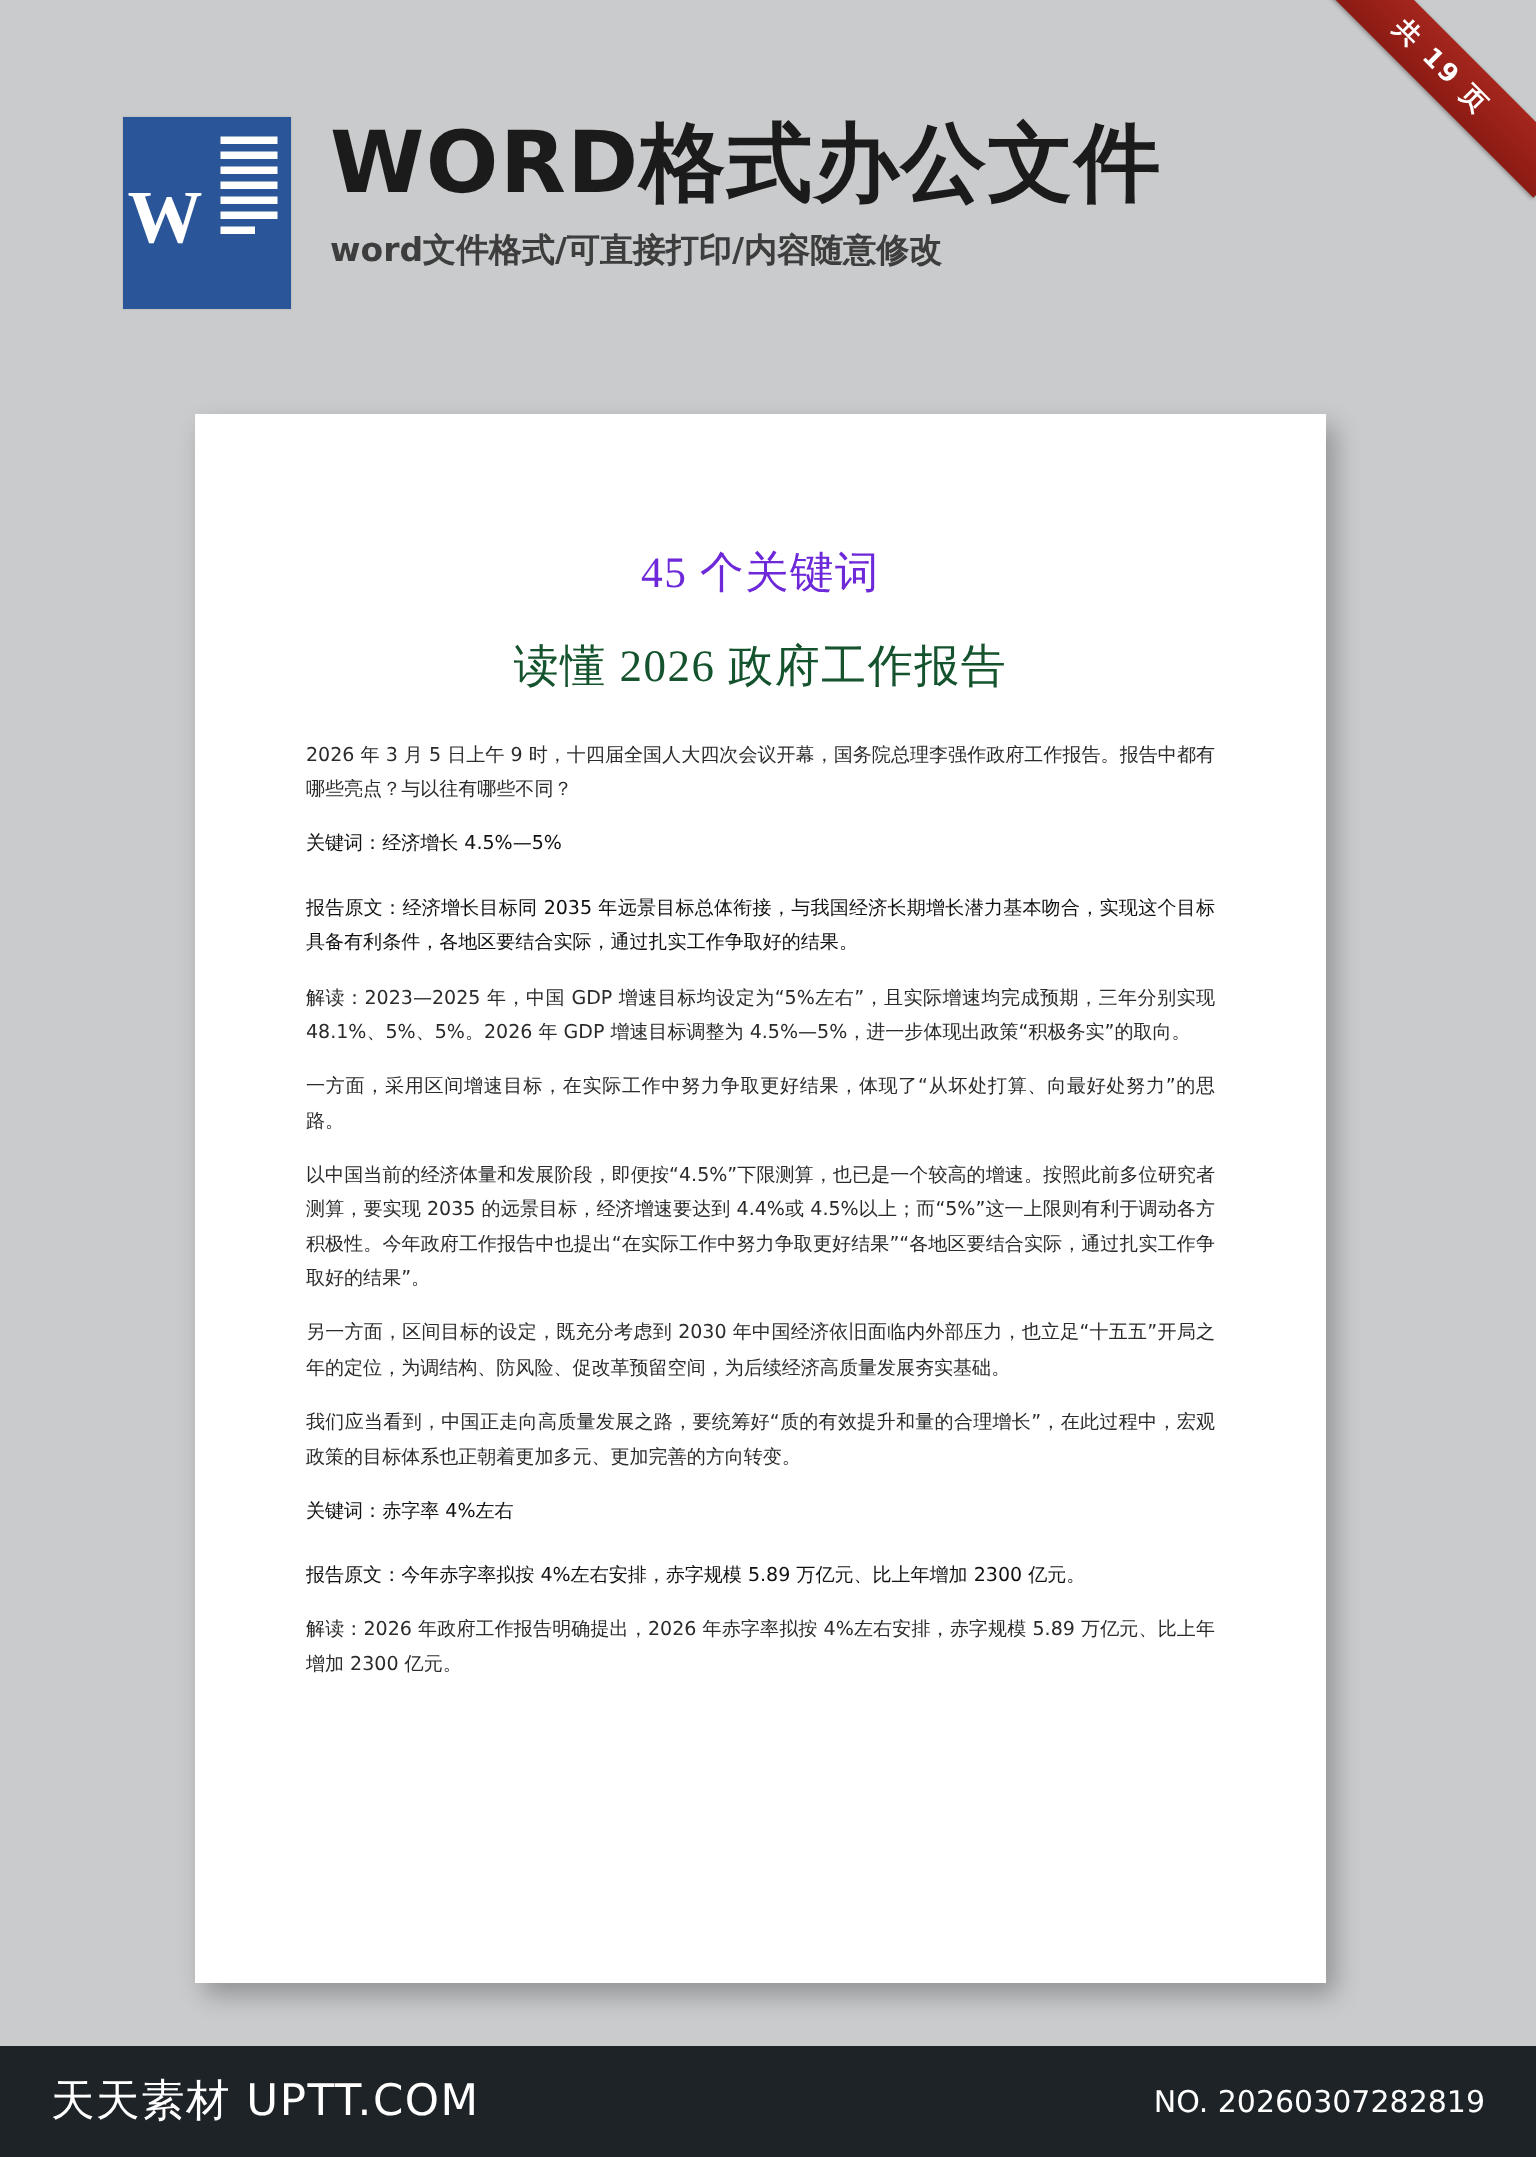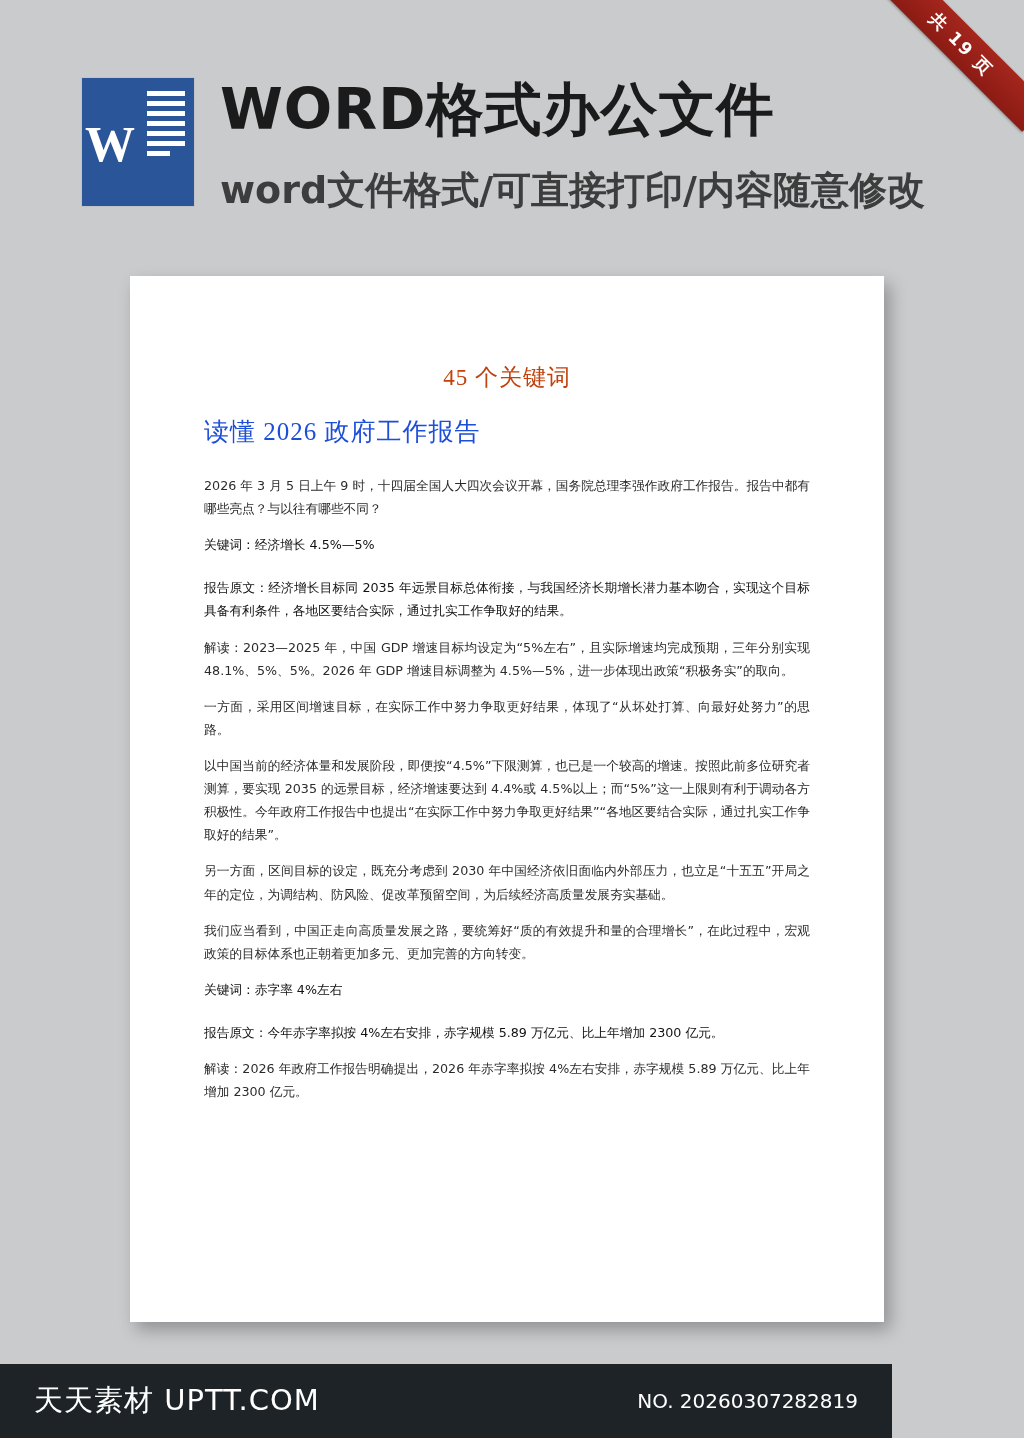--- a/index.html
+++ b/index.html
@@ -93,22 +93,22 @@
   .title-main {
     font-size: 57px;
     font-weight: bold;
     color: #1b1b1b;
     letter-spacing: 1px;
     line-height: 1.05;
     white-space: nowrap;
     font-family: "DejaVu Sans", sans-serif;
   }
   .title-sub {
-    margin-top: 25px;
-    font-size: 38px;
+    margin-top: 12px;
+    font-size: 22px;
     font-weight: bold;
     color: #3d3d3d;
     letter-spacing: 0px;
     white-space: nowrap;
     font-family: "DejaVu Sans", sans-serif;
   }
 
   
   .paper {
     position: absolute;
@@ -116,51 +116,51 @@
     left: 130px;
     width: 754px;
     height: 1046px;
     background: #ffffff;
     box-shadow: 6px 8px 16px rgba(0,0,0,0.28);
     padding: 86px 74px 40px 74px;
     overflow: hidden;
   }
   .doc-title1 {
     text-align: center;
-    font-size: 23px;
-    color: #c2410c;
+    font-size: 29px;
+    color: #6d28d9;
     font-family: "Liberation Serif", serif;
     letter-spacing: 1px;
     margin-bottom: 22px;
   }
   .doc-title2 {
-    text-align: left;
-    font-size: 25px;
-    color: #1d4ed8;
+    text-align: center;
+    font-size: 30px;
+    color: #14532d;
     font-family: "Liberation Serif", serif;
     letter-spacing: 1px;
     margin-bottom: 26px;
   }
   .doc-p {
     font-size: 12.7px;
     line-height: 1.82;
     color: #2b2b2b;
     margin: 0 0 13px 0;
     text-align: justify;
     font-family: "DejaVu Sans", sans-serif;
   }
   .doc-p.bold { font-weight: normal; color: #111; margin-top: 20px; }
   .doc-p.lead { }
   .doc-p.kw { font-weight: normal; margin-top: 4px; }
 
   
   .footer {
     position: absolute;
     left: 0; bottom: 0;
-    width: 892px;
+    width: 1024px;
     height: 74px;
     background: #1d2327;
     display: flex;
     align-items: center;
     justify-content: space-between;
     padding: 0 34px;
   }
   .footer-left {
     color: #ffffff;
     font-size: 29px;

